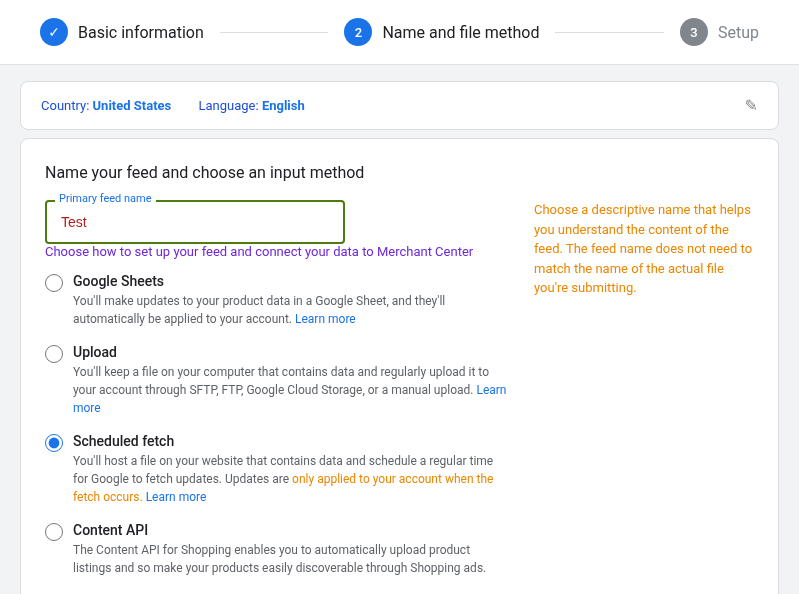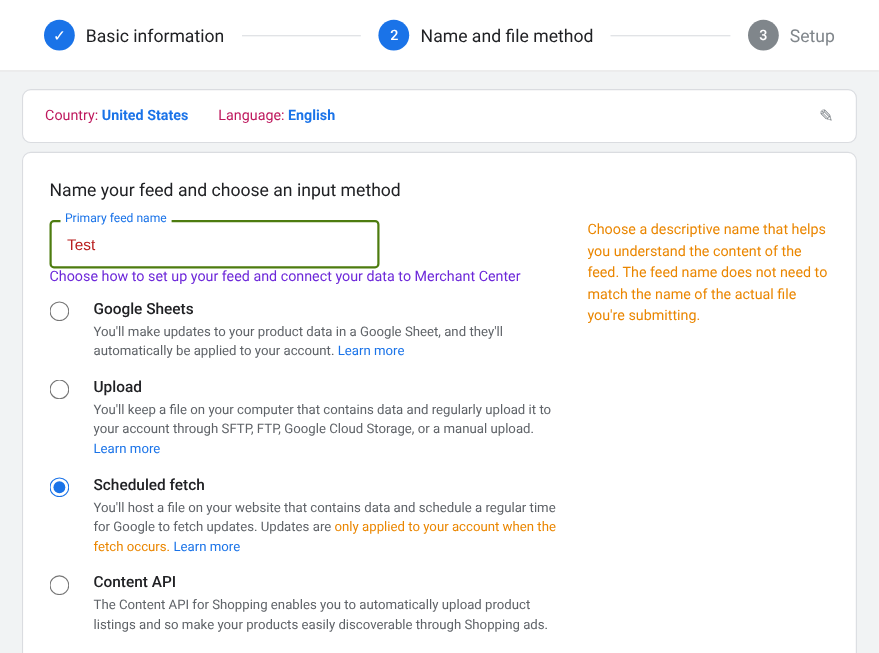--- a/index.html
+++ b/index.html
@@ -77,21 +77,21 @@
       padding: 14px 20px;
       display: flex;
       align-items: center;
       justify-content: space-between;
     }
     .info-bar-text {
       font-size: 13px;
       color: #202124;
     }
     .info-bar-text span.label {
-      color: #be185d;
+      color: #1d4ed8;
     }
     .info-bar-text span.value {
       color: #1a73e8;
       font-weight: 700;
     }
     .info-bar-text .sep {
       margin: 0 12px;
       color: #80868b;
     }
     .edit-icon {
@@ -170,21 +170,21 @@
     }
 
     
     .radio-group {
       display: flex;
       flex-direction: column;
       gap: 16px;
     }
     .radio-item {
       display: flex;
-      gap: 22px;
+      gap: 10px;
       align-items: flex-start;
     }
     .radio-input-wrapper {
       margin-top: 1px;
       flex-shrink: 0;
     }
     .radio-input {
       width: 18px;
       height: 18px;
       cursor: pointer;

